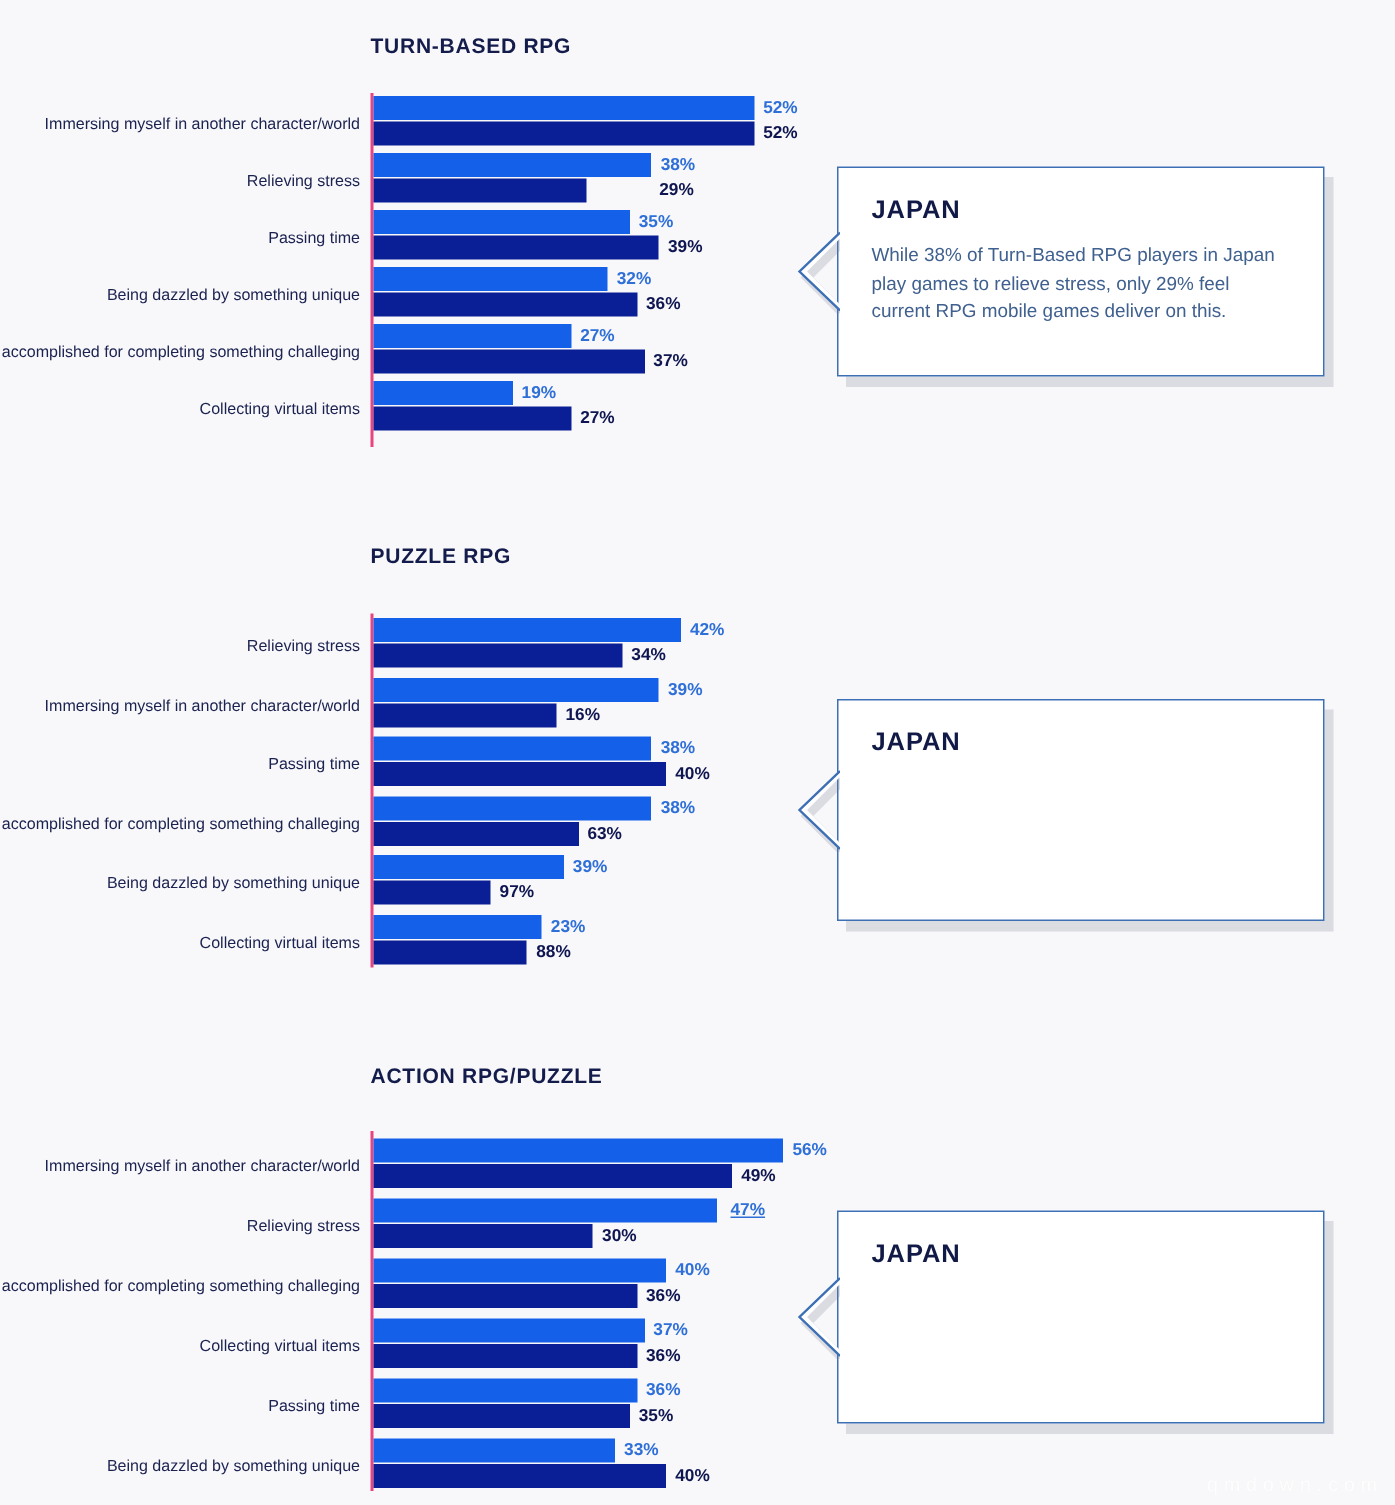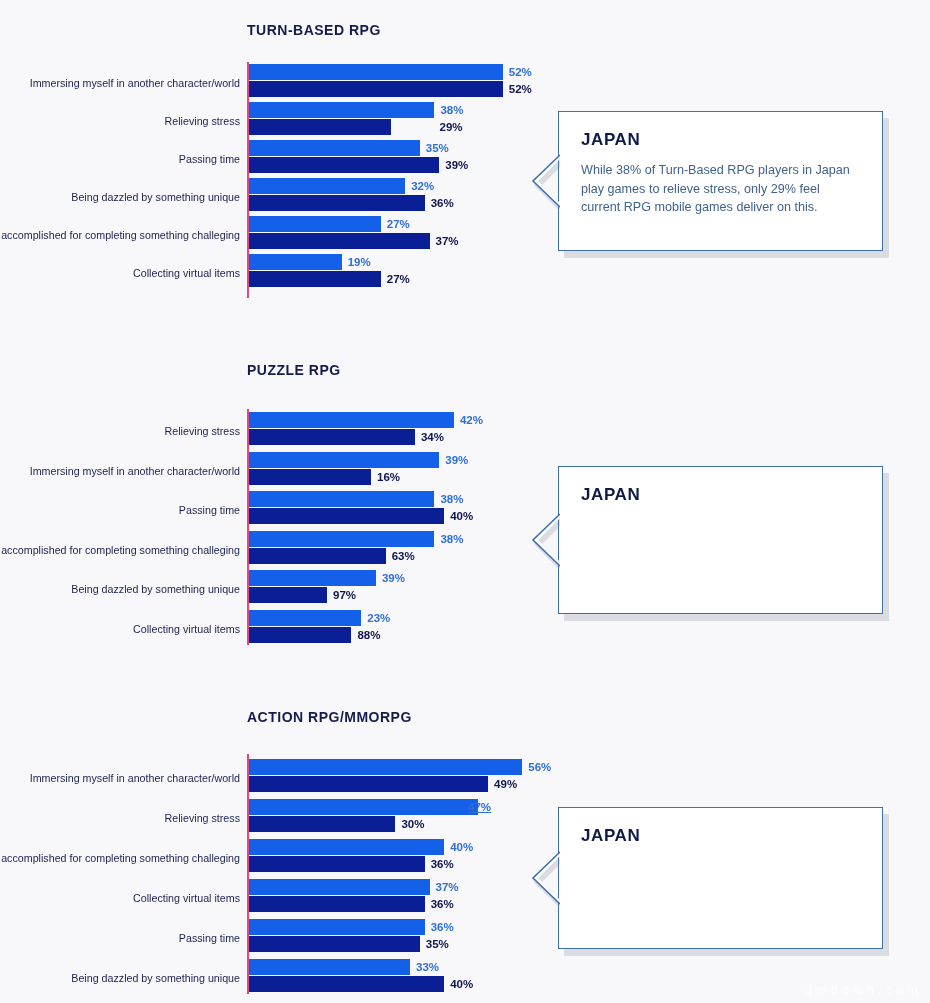--- a/index.html
+++ b/index.html
@@ -236,36 +236,36 @@
               <path d="M29 3 L4 28 L29 53" fill="none" stroke="rgba(120,125,140,0.22)" stroke-width="6" transform="translate(3,4)"></path>
               <path d="M29 2 L2 28 L29 54 L29 50 L7 28 L29 6 Z" fill="#ffffff"></path>
               <path d="M29 2 L2 28 L29 54" fill="none" stroke="#3d6fb4" stroke-width="1.6"></path>
             </svg></div>
           <div class="callout-inner">
             <h3>JAPAN</h3>
           </div>
         </div>
       </div>
       <div class="section">
-        <div class="sec-title" style="top: 709px;">ACTION RPG/MMORPG</div>
+        <div class="sec-title" style="top: 709px;">ACTION RPG/PUZZLE</div>
         <div class="axis" style="top: 754px; height: 240px;"></div>
         <div class="row" style="top: 759px;">
           <div class="rowlabel">Immersing myself in another character/world</div>
           <div class="bars">
             <div class="bar light" style="width: 273.28px;"></div>
             <div class="val light" style="left: 279.28px;">56%</div>
             <div class="bar dark" style="width: 239.12px;"></div>
             <div class="val dark" style="left: 245.12px;">49%</div>
           </div>
         </div>
         <div class="row" style="top: 799px;">
           <div class="rowlabel">Relieving stress</div>
           <div class="bars">
             <div class="bar light" style="width: 229.36px;"></div>
-            <div class="val light" style="left: 219px; text-decoration: underline;">47%</div>
+            <div class="val light" style="left: 238px; text-decoration: underline;">47%</div>
             <div class="bar dark" style="width: 146.4px;"></div>
             <div class="val dark" style="left: 152.4px;">30%</div>
           </div>
         </div>
         <div class="row" style="top: 839px;">
           <div class="rowlabel">Feeling accomplished for completing something challeging</div>
           <div class="bars">
             <div class="bar light" style="width: 195.2px;"></div>
             <div class="val light" style="left: 201.2px;">40%</div>
             <div class="bar dark" style="width: 175.68px;"></div>

